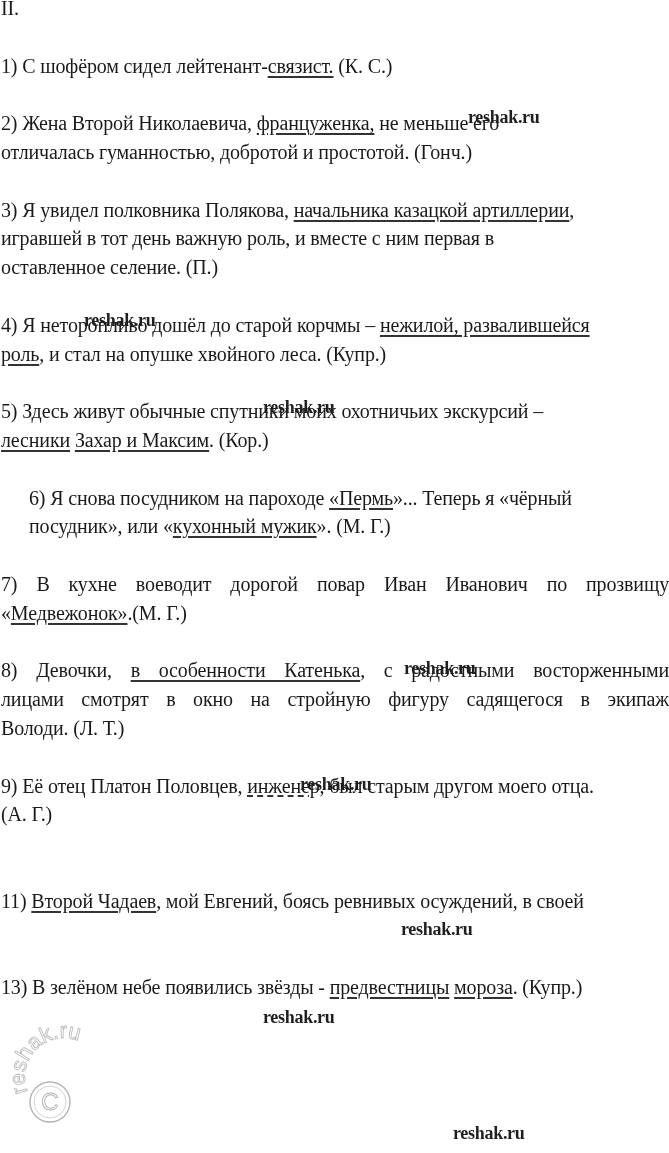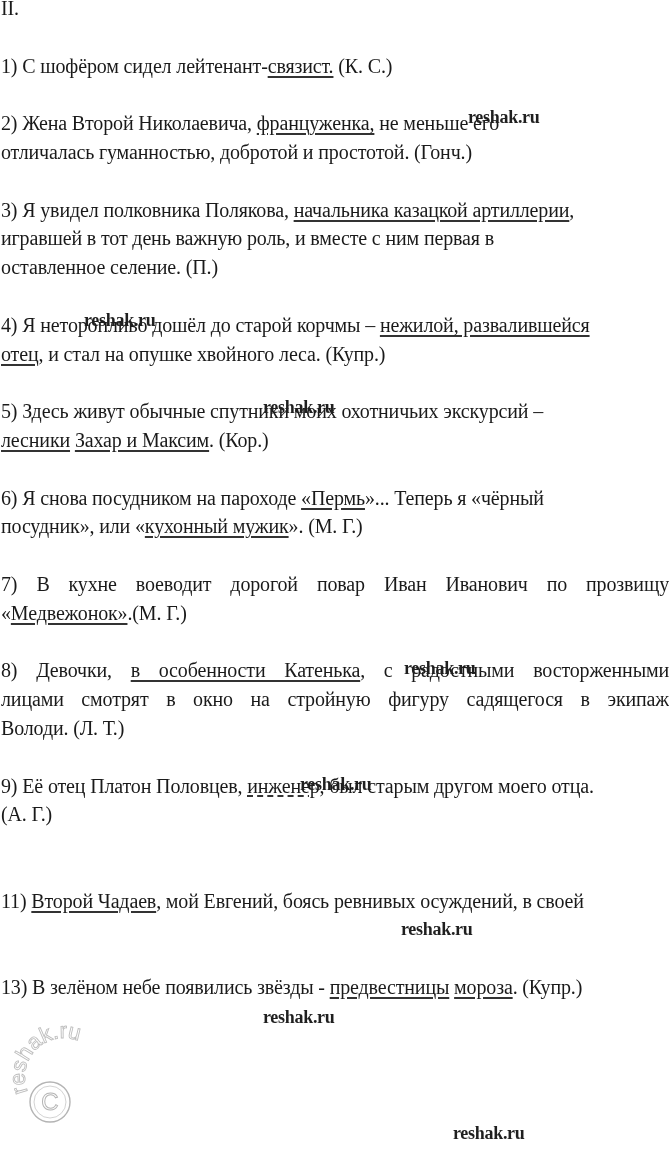--- a/index.html
+++ b/index.html
@@ -33,20 +33,21 @@
     .item {
       margin: 0;
       padding: 0;
     }
     .gap {
       height: 28.8px;
     }
     .justify {
       text-align: justify;
       text-align-last: left;
+      padding-left: 28px;
     }
     .u {
       text-decoration: underline;
       text-decoration-thickness: 1.5px;
       text-underline-offset: 3px;
       text-decoration-color: #333;
     }
     .u-dashdot {
       text-decoration: underline;
       text-decoration-style: dashed;
@@ -100,21 +101,21 @@
     <span>3)</span>
     <span>Я увидел полковника Полякова, </span><span class="u">начальника казацкой артиллерии</span><span>,</span><br>
     <span>игравшей в тот день важную роль, и вместе с ним первая в</span><br>
     <span>оставленное селение. (П.)</span>
   </p>
   <div class="gap"></div>
 
   <p class="item">
     <span>4)</span>
     <span>Я неторопливо дошёл до старой корчмы – </span><span class="u">нежилой, развалившейся</span><br>
-    <span class="u">отец</span><span>, и стал на опушке хвойного леса. (Купр.)</span>
+    <span class="u">роль</span><span>, и стал на опушке хвойного леса. (Купр.)</span>
   </p>
   <div class="gap"></div>
 
   <p class="item">
     <span>5)</span>
     <span>Здесь живут обычные спутники моих охотничьих экскурсий –</span><br>
     <span class="u">лесники</span><span> </span><span class="u">Захар и Максим</span><span>. (Кор.)</span>
   </p>
   <div class="gap"></div>
 

